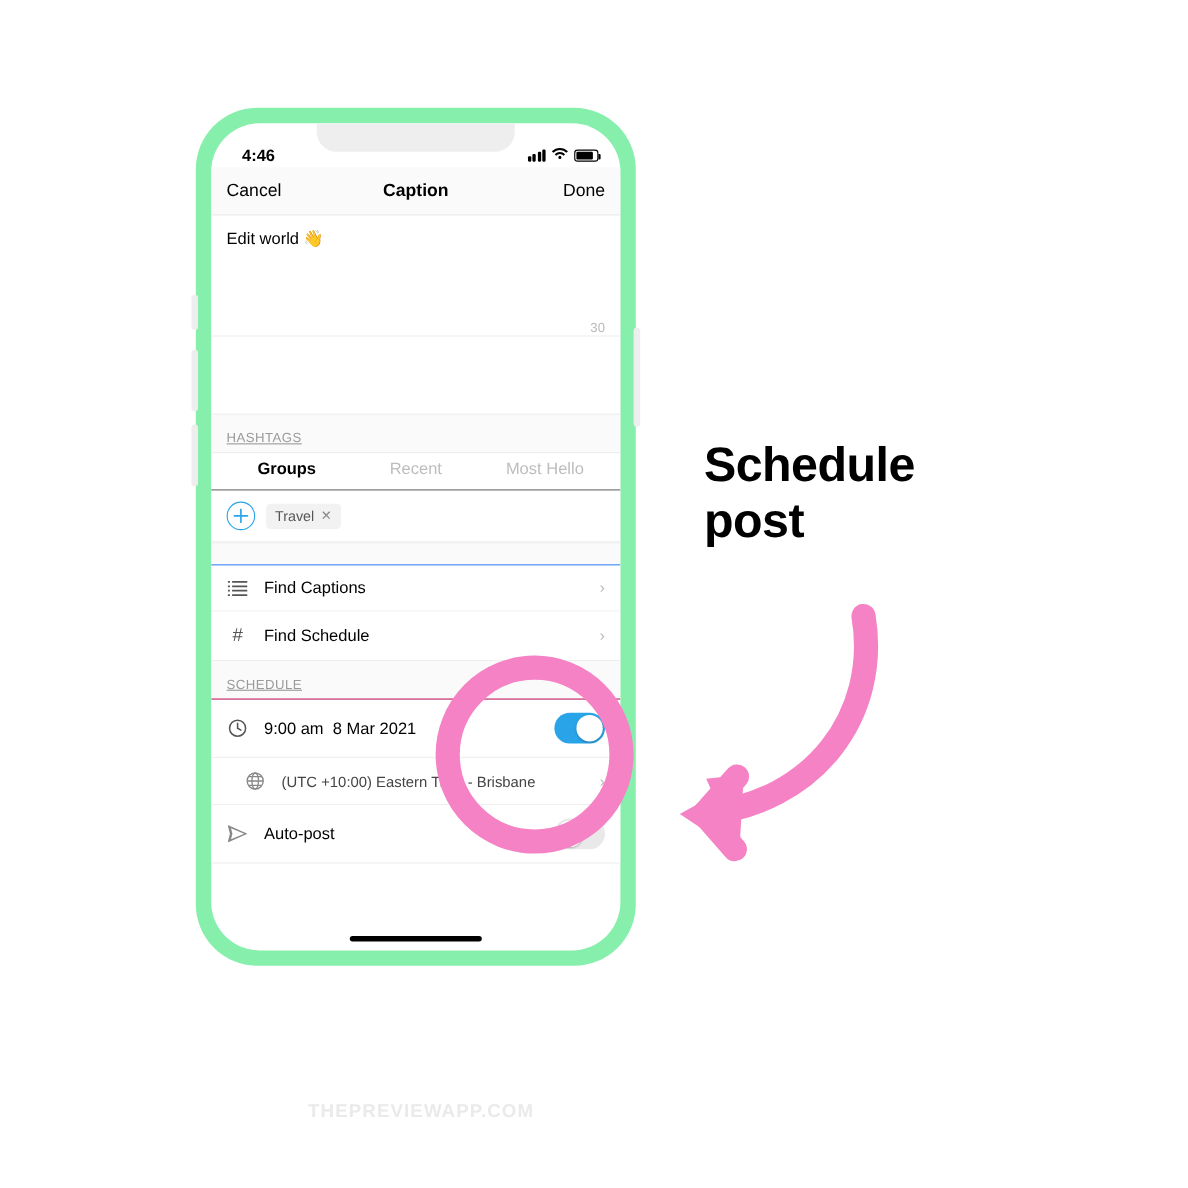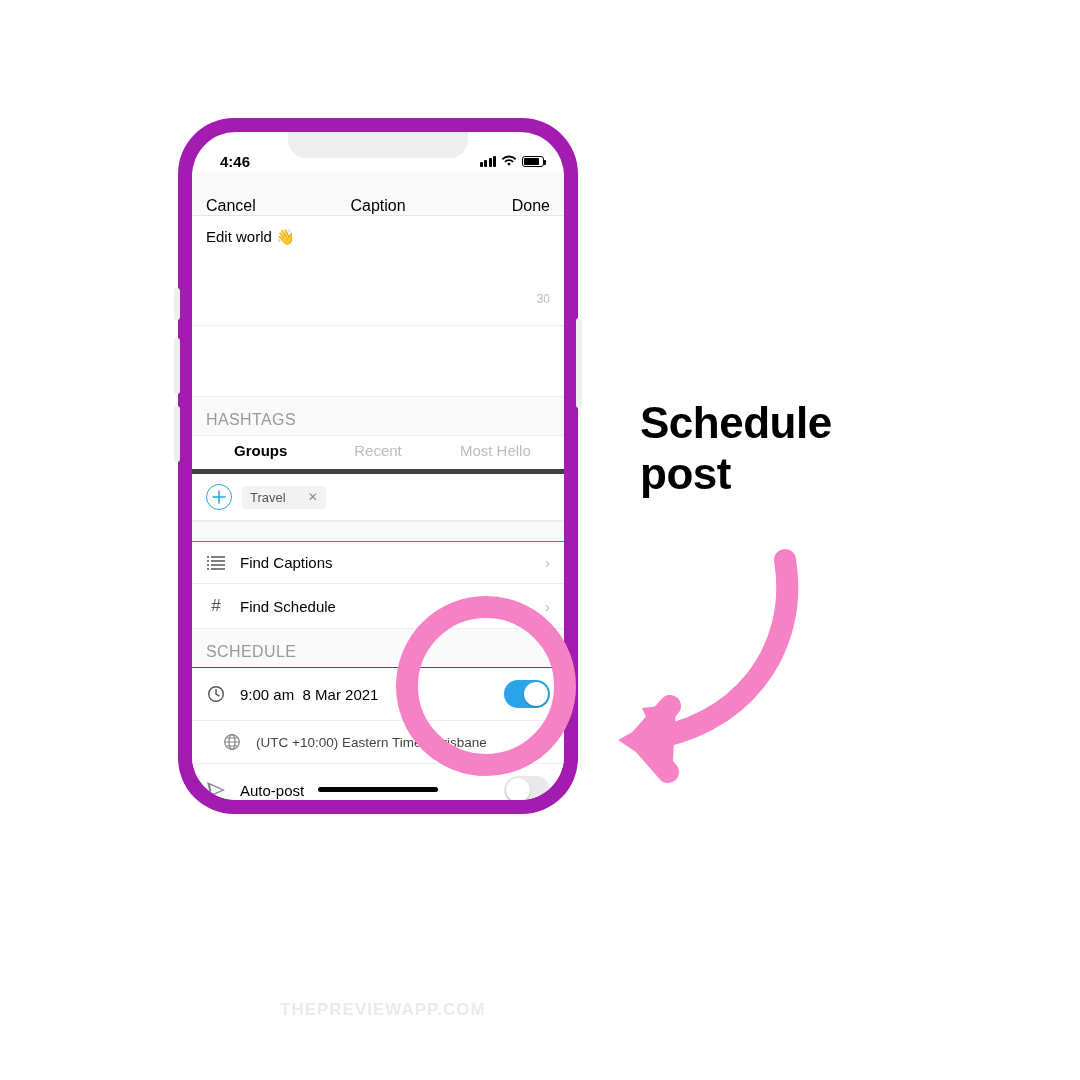--- a/index.html
+++ b/index.html
@@ -11,25 +11,24 @@
     position: relative;
     overflow: hidden;
   }
 
   
   .phone {
     position: absolute;
     left: 178px;
     top: 98px;
     width: 400px;
-    height: 696px;
-    background: #a21caf;
+    height: 780px;
+    background: #86efac;
     border-radius: 56px;
     padding: 14px;
-    margin-top: 20px;
   }
   .phone .side-btn-l1 { position:absolute; left:-4px; top:170px; width:6px; height:32px; background:#eeeeee; border-radius:3px; }
   .phone .side-btn-l2 { position:absolute; left:-4px; top:220px; width:6px; height:56px; background:#eeeeee; border-radius:3px; }
   .phone .side-btn-l3 { position:absolute; left:-4px; top:288px; width:6px; height:56px; background:#eeeeee; border-radius:3px; }
   .phone .side-btn-r  { position:absolute; right:-4px; top:200px; width:6px; height:90px; background:#eeeeee; border-radius:3px; }
 
   .screen {
     width: 100%;
     height: 100%;
     background: #ffffff;
@@ -72,29 +71,29 @@
   .battery {
     width:22px; height:11px; border:1.5px solid #000; border-radius:3px; position:relative; display:flex; align-items:center;
   }
   .battery::after { content:""; position:absolute; right:-3px; top:3px; width:2px; height:5px; background:#000; border-radius:0 1px 1px 0; }
   .battery .fill { width:75%; height:7px; background:#000; margin-left:1px; border-radius:1px; }
 
   
   .nav {
     height: 44px;
     display:flex;
-    align-items:flex-end;
+    align-items:center;
     justify-content:space-between;
     padding: 0 14px;
     background:#fafafa;
     border-bottom:1px solid #e5e5e5;
     color:#000;
     font-size:16px;
   }
-  .nav .title { font-weight:400; flex:1; text-align:center; }
+  .nav .title { font-weight:700; flex:1; text-align:center; }
   .nav .cancel, .nav .done { min-width:60px; }
   .nav .done { text-align:right; }
 
   
   .caption-area {
     display:flex;
     padding: 10px 14px 4px 14px;
     gap: 12px;
     min-height: 110px;
     border-bottom:1px solid #eee;
@@ -128,54 +127,55 @@
       linear-gradient(transparent 0 40%, #3e6b26 40% 100%);
   }
   .thumb .edit {
     position:absolute; left:0; right:0; bottom:8px; text-align:center;
     color:#fff; font-weight:700; font-size:14px; text-shadow:0 1px 2px rgba(0,0,0,.6);
   }
   .caption-text {
     flex:1; font-size:15px; color:#000; padding-top:2px;
   }
   .counter {
-    position:absolute; right:14px; bottom:19px; font-size:12px; color:#bbb;
+    position:absolute; right:14px; bottom:0; font-size:12px; color:#bbb;
   }
 
   .section-spacer { height: 70px; background:#fff; }
 
   .section-label {
-    font-size:16px; letter-spacing:0.4px; color:#9a9a9a;
+    font-size:12px; letter-spacing:0.4px; color:#9a9a9a;
     padding: 14px 14px 6px 14px;
     background:#fafafa;
     border-top:1px solid #eee;
+    text-decoration:underline;
   }
 
   .tabs-row {
     display:flex; justify-content:space-around; align-items:flex-start;
     padding: 6px 10px 10px 10px; background:#fff;
     border-top:1px solid #eee;
-    border-bottom:5px solid #404040;
+    border-bottom:1px solid #404040;
     font-size:15px;
   }
   .tabs-row .tab { color:#bdbdbd; flex:1; text-align:center; }
   .tabs-row .tab.active { color:#000; font-weight:700; }
 
   .chips-row {
     display:flex; align-items:center; gap:10px;
     padding: 10px 14px; background:#fff; border-bottom:1px solid #eee;
   }
   .plus-circle {
     width:26px; height:26px; border:1.5px solid #2aa4e8; border-radius:50%;
     display:flex; align-items:center; justify-content:center;
     color:#2aa4e8; font-size:18px; line-height:1;
   }
   .chip {
     background:#f2f2f2; border-radius:4px; padding:4px 8px;
-    display:flex; align-items:center; gap:22px; font-size:13px; color:#555;
+    display:flex; align-items:center; gap:6px; font-size:13px; color:#555;
   }
   .chip .x { color:#888; font-size:12px; }
 
   .list-row {
     display:flex; align-items:center; gap:14px;
     padding: 12px 14px;
     background:#fff;
     border-bottom:1px solid #eee;
     font-size:15px; color:#000;
   }

